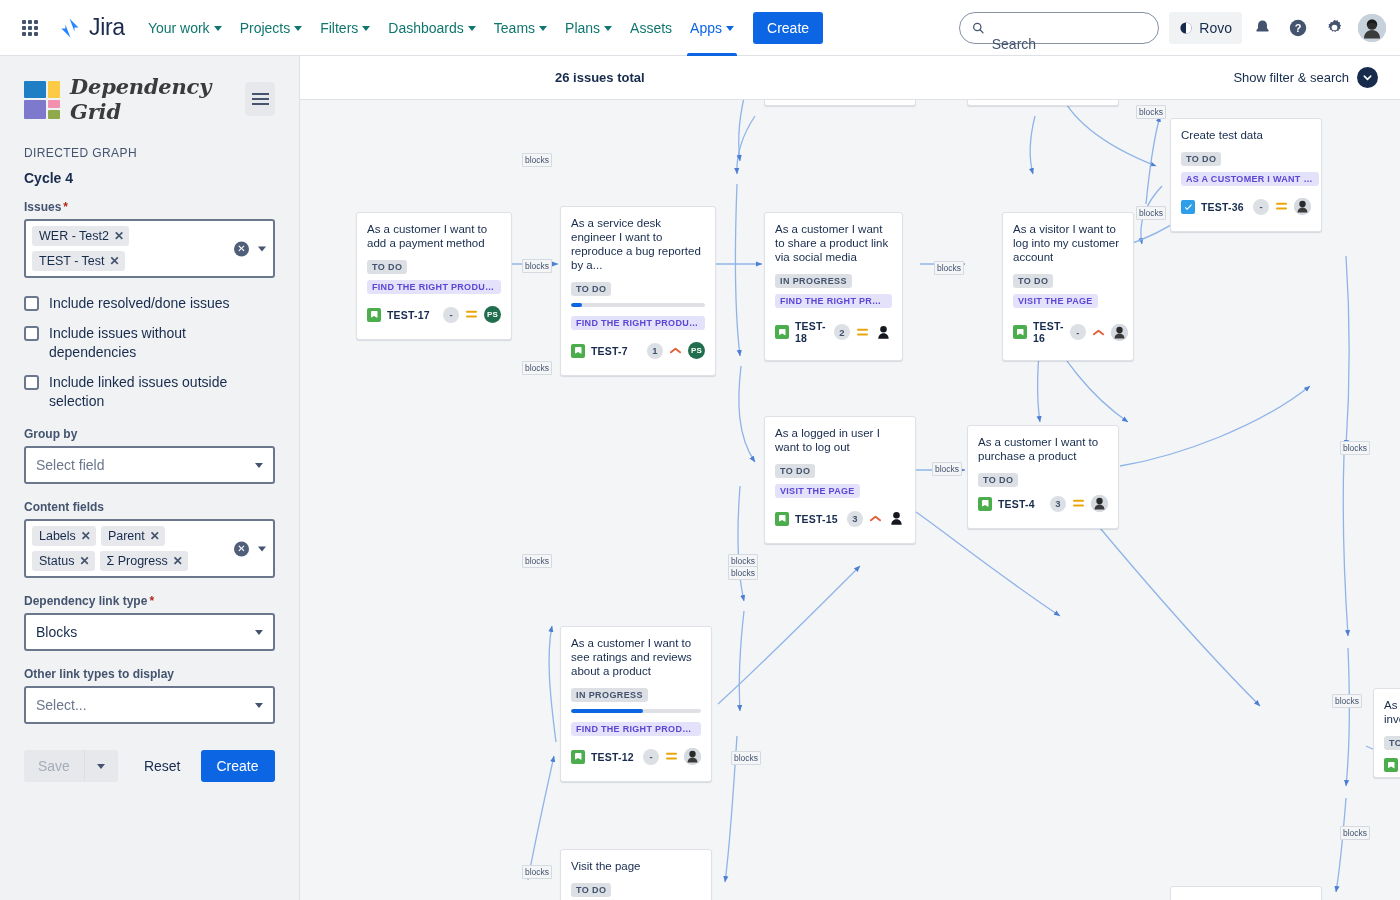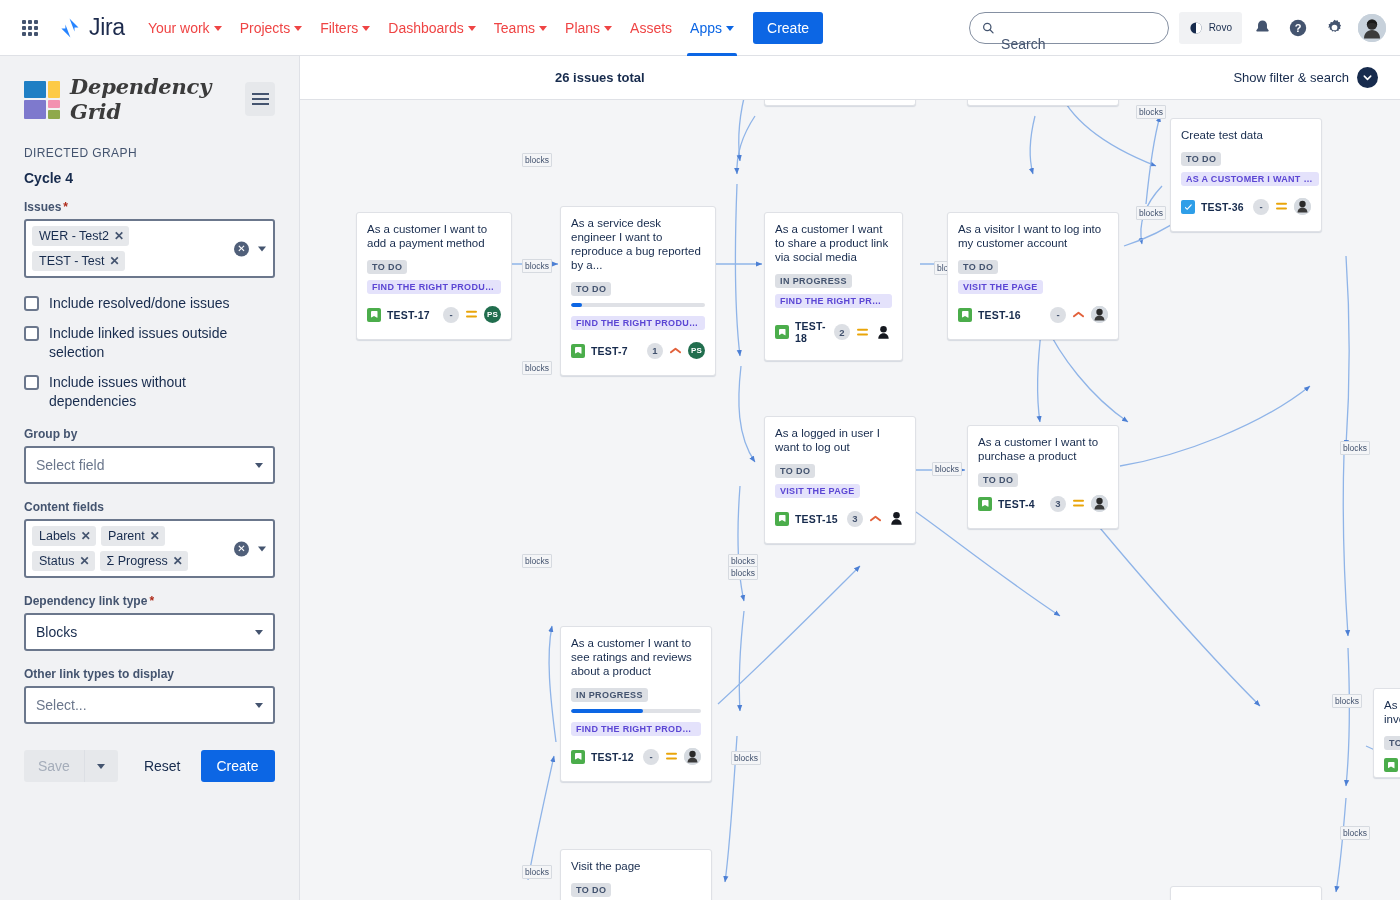--- a/index.html
+++ b/index.html
@@ -12,42 +12,42 @@
     align-items:center; padding:0 14px; z-index:50; }
   .grid-btn { width:32px; height:32px; display:flex; align-items:center;
     justify-content:center; border-radius:3px; cursor:pointer; }
   .grid-dots { display:grid; grid-template-columns:repeat(3,4px);
     grid-template-rows:repeat(3,4px); gap:2px; }
   .grid-dots i { background:#44546f; border-radius:1px; display:block;
     width:4px; height:4px; }
   .brand { display:flex; align-items:center; gap:7px; margin-left:12px;
     margin-right:14px; cursor:pointer; }
   .brand-txt { font-size:23px; color:#1d2b4d; letter-spacing:-.3px; font-weight:400; }
-  .navitem { font-size:14px; color:#ef4444; padding:6px 9px; border-radius:3px;
+  .navitem { font-size:14px; color:#0f766e; padding:6px 9px; border-radius:3px;
     cursor:pointer; display:flex; align-items:center; gap:4px; white-space:nowrap;
     height:32px; position:relative; }
   .navitem.active { color:#0c66e4; font-weight:500; }
   .navitem.active:after { content:""; position:absolute; left:6px; right:6px;
     bottom:-12px; height:3px; background:#0c66e4; border-radius:2px 2px 0 0; }
   .chev { width:0;height:0;border-left:4px solid transparent;
     border-right:4px solid transparent;border-top:5px solid currentColor;
     display:inline-block; margin-top:2px; }
   .create-btn { background:#0c66e4; color:#fff; font-size:14px; font-weight:500;
     padding:0 14px; height:32px; line-height:32px; border-radius:3px;
     margin-left:10px; cursor:pointer; border:none; font-family:inherit; }
   .nav-right { margin-left:auto; display:flex; align-items:center; gap:4px; }
   .searchbox { width:200px; height:32px; border:1px solid #8590a2;
     border-radius:16px; display:flex; align-items:center; padding:0 12px;
     gap:7px; background:#fff; cursor:text; }
   .searchbox input { border:none; outline:none; font-size:14px; width:100%;
     color:#44546f; background:transparent; font-family:inherit;margin-top:32px; }
   .searchbox input::placeholder { color:#44546f; }
   .rovo { display:flex; align-items:center; gap:6px; background:#f1f2f4;
     border-radius:3px; height:32px; padding:0 10px; cursor:pointer;
-    font-size:10px; color:#172b4d; font-weight:500; margin-left:6px; }
+    font-size:14px; color:#172b4d; font-weight:500; margin-left:6px; }
   .icon-btn { width:32px; height:32px; border-radius:50%; display:flex;
     align-items:center; justify-content:center; cursor:pointer; }
   .avatar-nav { width:28px; height:28px; border-radius:50%; overflow:hidden;
     background:#c7d1db; cursor:pointer; display:flex; align-items:flex-end;
     justify-content:center; margin-left:4px; }
 
   
   .sidebar { position:absolute; top:56px; left:0; width:300px; height:844px;
     background:#f1f2f4; border-right:1px solid #dfe1e6; padding:18px 24px;
     overflow:hidden; }
@@ -319,25 +319,25 @@
   </div>
 
   <div style="height:16px"></div>
 
   <div class="cbrow">
     <span class="cb"></span>
     <span class="cbtxt">Include resolved/done issues</span>
   </div>
   <div class="cbrow">
     <span class="cb"></span>
-    <span class="cbtxt" style="max-width:215px">Include linked issues outside selection</span>
+    <span class="cbtxt" style="max-width:195px">Include issues without dependencies</span>
   </div>
   <div class="cbrow">
     <span class="cb"></span>
-    <span class="cbtxt" style="max-width:195px">Include issues without dependencies</span>
+    <span class="cbtxt" style="max-width:215px">Include linked issues outside selection</span>
   </div>
 
   <div class="grp">
     <div class="fld-label">Group by</div>
     <div class="sel ph">
       <span>Select field</span>
       <span class="cdown"></span>
     </div>
   </div>
 
@@ -526,21 +526,21 @@
           <span class="av dark">
             <svg width="17" height="17" viewBox="0 0 17 17">
               <circle cx="8.5" cy="5.2" r="3.3" fill="#15181f"></circle>
               <path d="M8.5 9.2c3.3 0 5.2 2.5 5.2 5.6H3.3c0-3.1 1.9-5.6 5.2-5.6z" fill="#15181f"></path>
             </svg>
           </span>
         </span>
       </div>
     </div>
 
-    <div class="card" style="left:647px; top:156px; width:172px;">
+    <div class="card" style="left:702px; top:156px; width:132px;">
       <div class="card-title">As a visitor I want to log into my customer account</div>
       <span class="lozenge">TO DO</span>
       <div><span class="lbl">VISIT THE PAGE</span></div>
       <div class="card-foot">
         <span class="itype story">
             <i></i>
           </span>
         <span class="key">TEST-16</span>
         <span class="foot-right">
           <span class="cnt">-</span>

